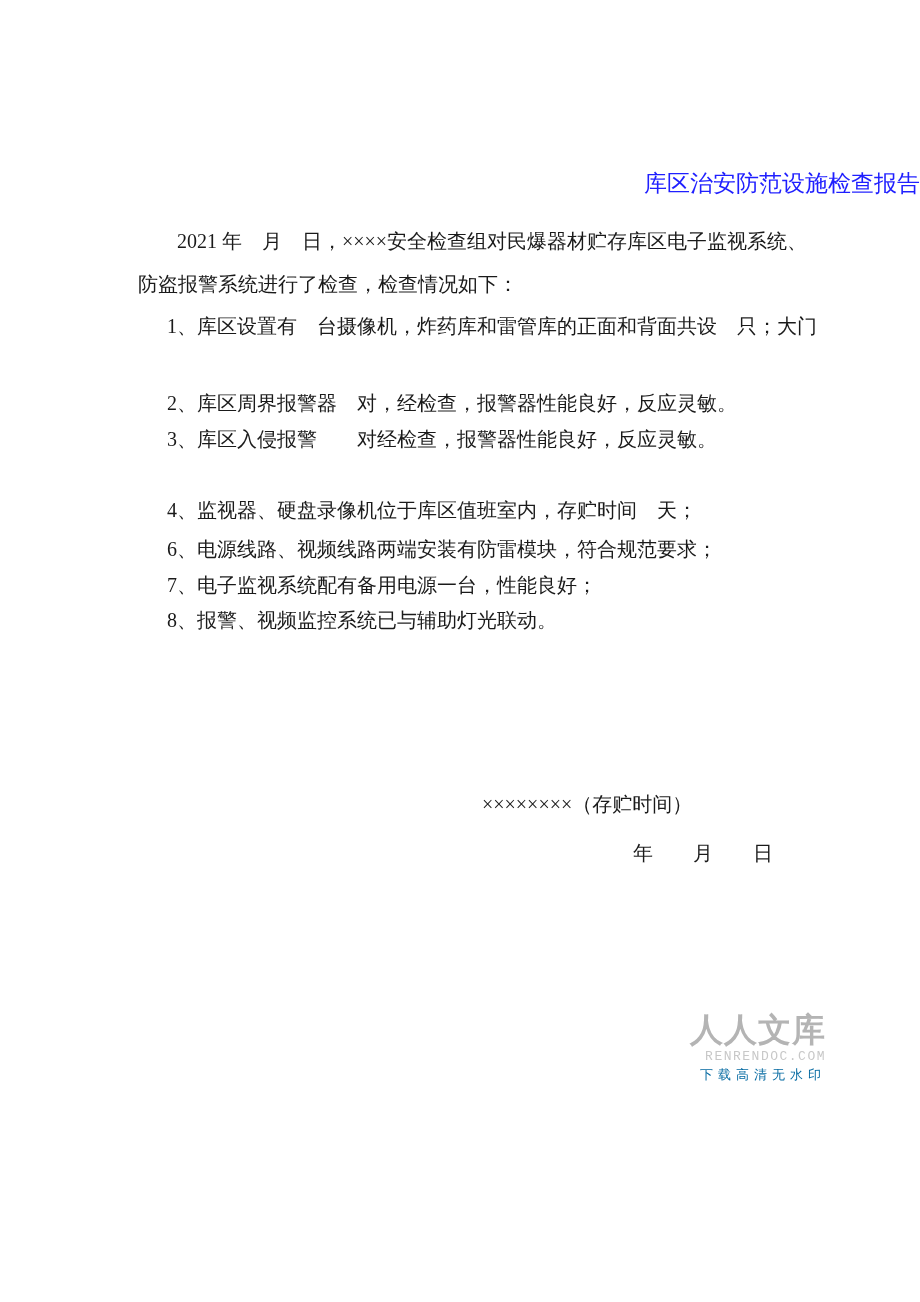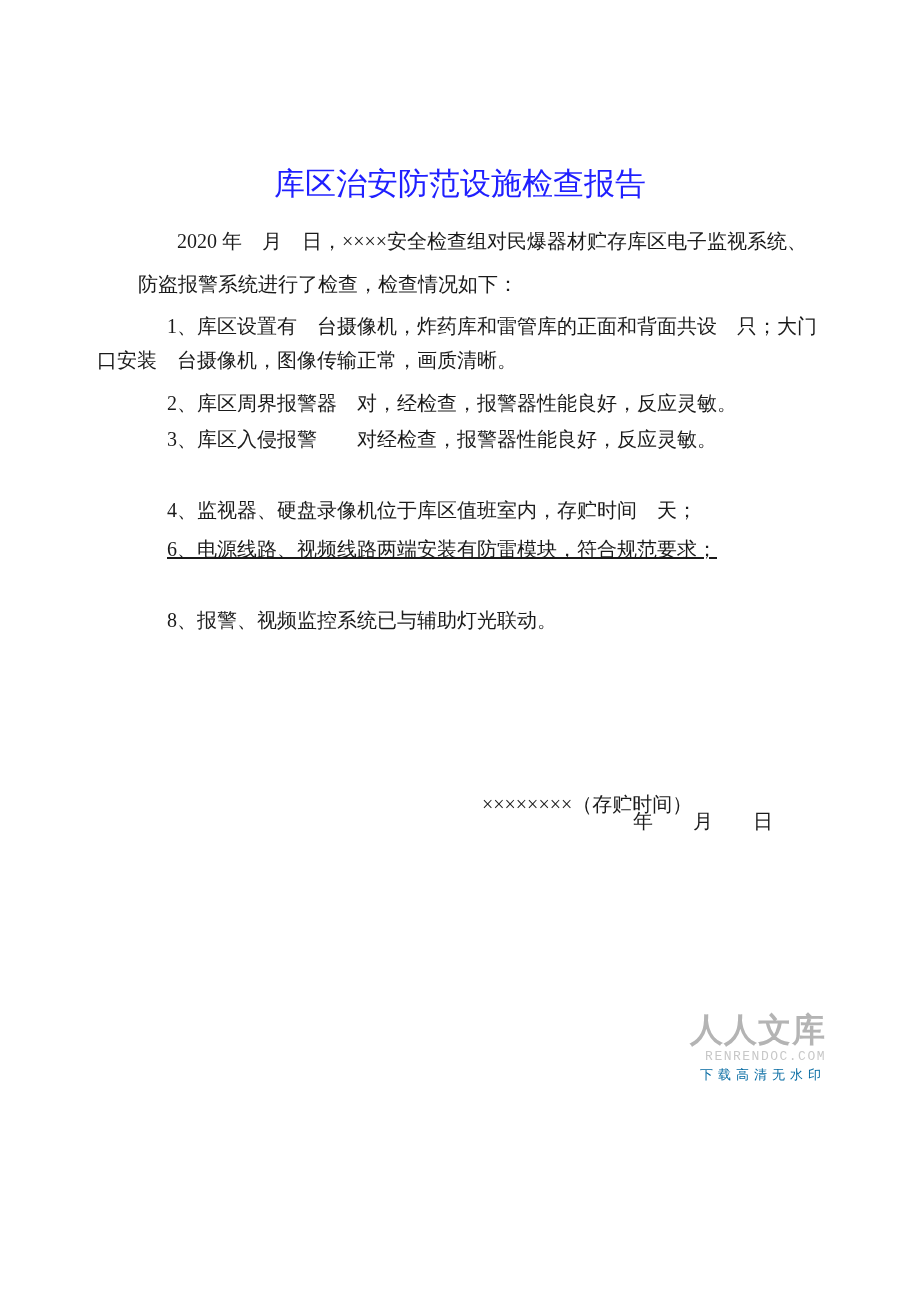--- a/index.html
+++ b/index.html
@@ -17,43 +17,43 @@
     white-space: nowrap;
     font-size: 20px;
     line-height: 26px;
     margin: 0;
     font-weight: normal;
   }
   .title {
     top: 170px;
     left: 0;
     width: 920px;
-    text-align: center;
-    font-size: 31px;
+    text-align: right;
+    font-size: 23px;
     line-height: 28px;
     color: #1f1fff;
     white-space: nowrap;
   }
   
   .p1a { top: 228px; left: 177px; }
   .p1b { top: 271px; left: 138px; }
   
   .i1a { top: 313px; left: 167px; }
   .i1b { top: 347px; left: 97px;  }
   .i2  { top: 390px; left: 167px; }
   .i3  { top: 426px; left: 167px; }
   .i4  { top: 463px; left: 167px; margin-top: 34px; }
   .i5  { top: 499px; left: 167px; }
-  .i6  { top: 536px; left: 167px; text-decoration: underline; }
+  .i6  { top: 536px; left: 167px; }
   .i7  { top: 572px; left: 167px; }
   .i8  { top: 607px; left: 167px; }
   .concl { top: 650px; left: 157px; }
   
   .sig-org  { top: 791px; left: 482px; }
-  .sig-date { top: 808px; left: 633px; }
+  .sig-date { top: 840px; left: 633px; }
   
   .watermark {
     position: absolute;
     top: 1012px;
     left: 636px;
     width: 190px;
     text-align: right;
     user-select: none;
   }
   .wm-brand {
@@ -81,30 +81,30 @@
     margin-top: 3px;
   }
 </style>
 </head>
 <body>
 
 <div class="page">
 
   <h1 class="l title">库区治安防范设施检查报告</h1>
 
-  <p class="l p1a">2020 年　月　日，××××安全检查组对民爆器材贮存库区电子监视系统、</p>
+  <p class="l p1a">2021 年　月　日，××××安全检查组对民爆器材贮存库区电子监视系统、</p>
   <p class="l p1b">防盗报警系统进行了检查，检查情况如下：</p>
 
   <p class="l i1a">1、库区设置有　台摄像机，炸药库和雷管库的正面和背面共设　只；大门</p>
-  <p class="l i1b">口安装　台摄像机，图像传输正常，画质清晰。</p>
 
   <p class="l i2">2、库区周界报警器　对，经检查，报警器性能良好，反应灵敏。</p>
   <p class="l i3">3、库区入侵报警　　对经检查，报警器性能良好，反应灵敏。</p>
   <p class="l i4">4、监视器、硬盘录像机位于库区值班室内，存贮时间　天；</p>
   <p class="l i6">6、电源线路、视频线路两端安装有防雷模块，符合规范要求；</p>
+  <p class="l i7">7、电子监视系统配有备用电源一台，性能良好；</p>
   <p class="l i8">8、报警、视频监控系统已与辅助灯光联动。</p>
 
 
   <p class="l sig-org">××××××××（存贮时间）</p>
   <p class="l sig-date">年　　月　　日</p>
 
   <div class="watermark">
     <div class="wm-brand">人人文库</div>
     <div class="wm-domain">RENRENDOC.COM</div>
     <div class="wm-tagline">下载高清无水印</div>

